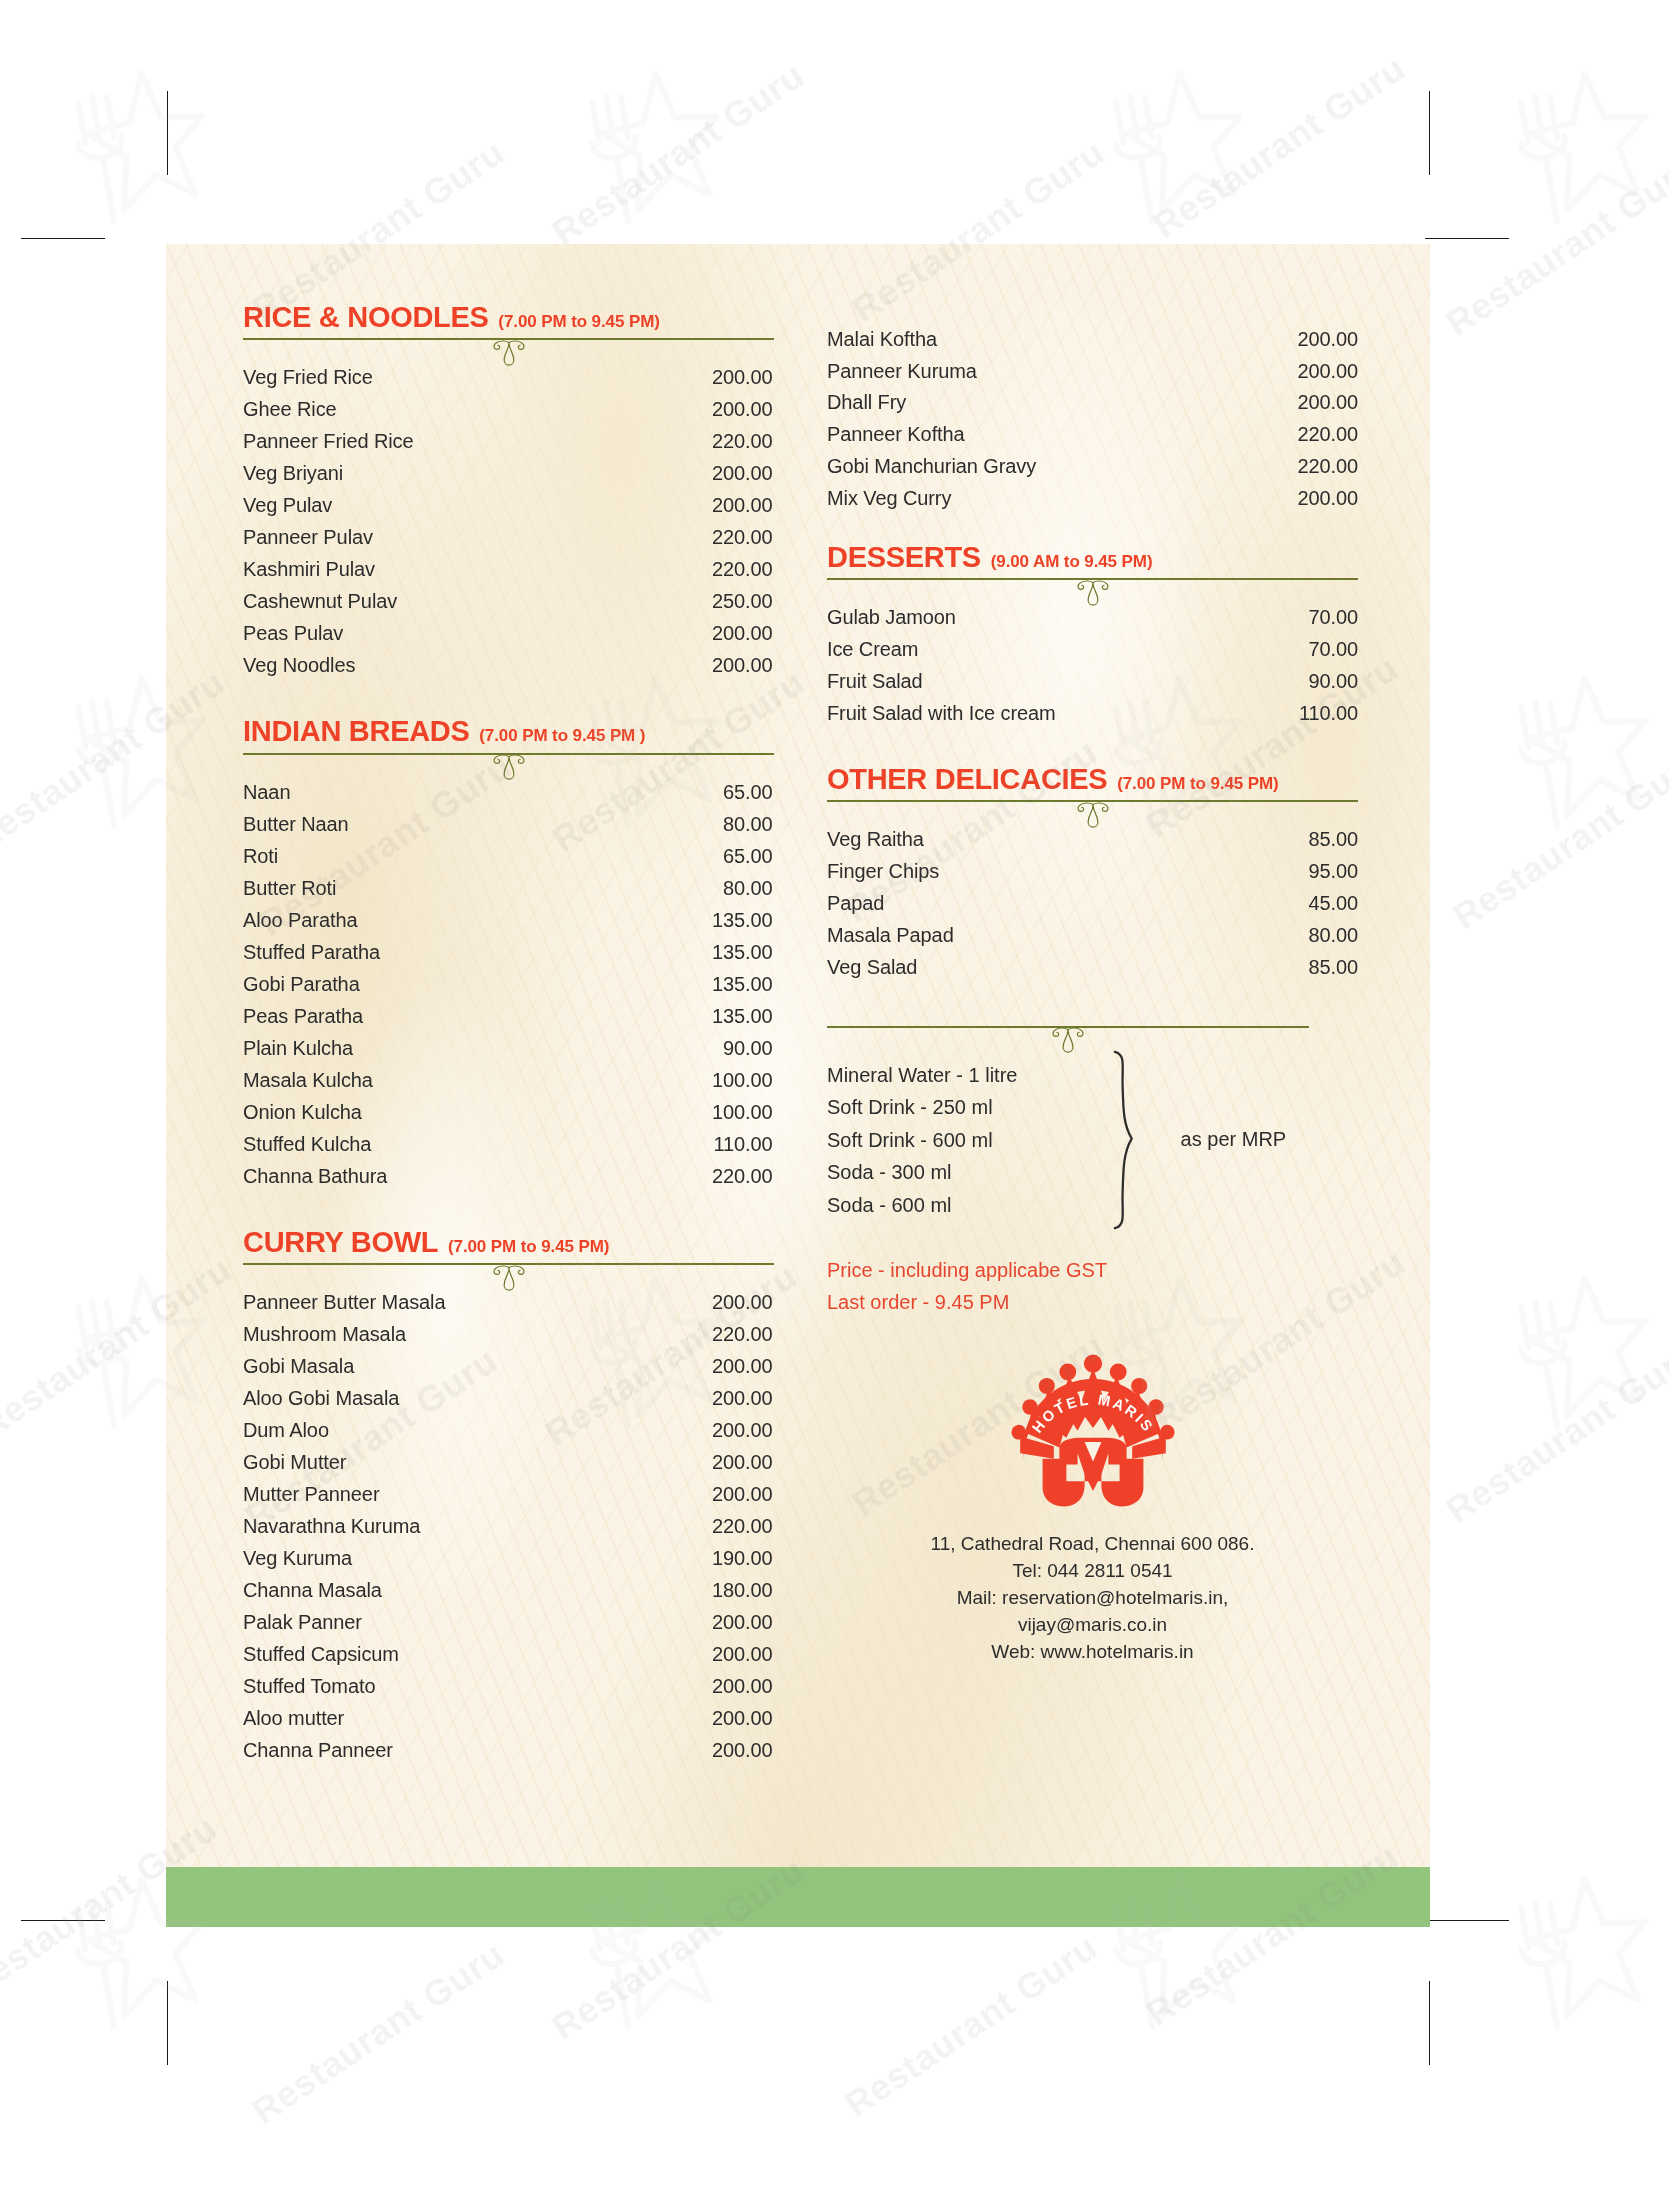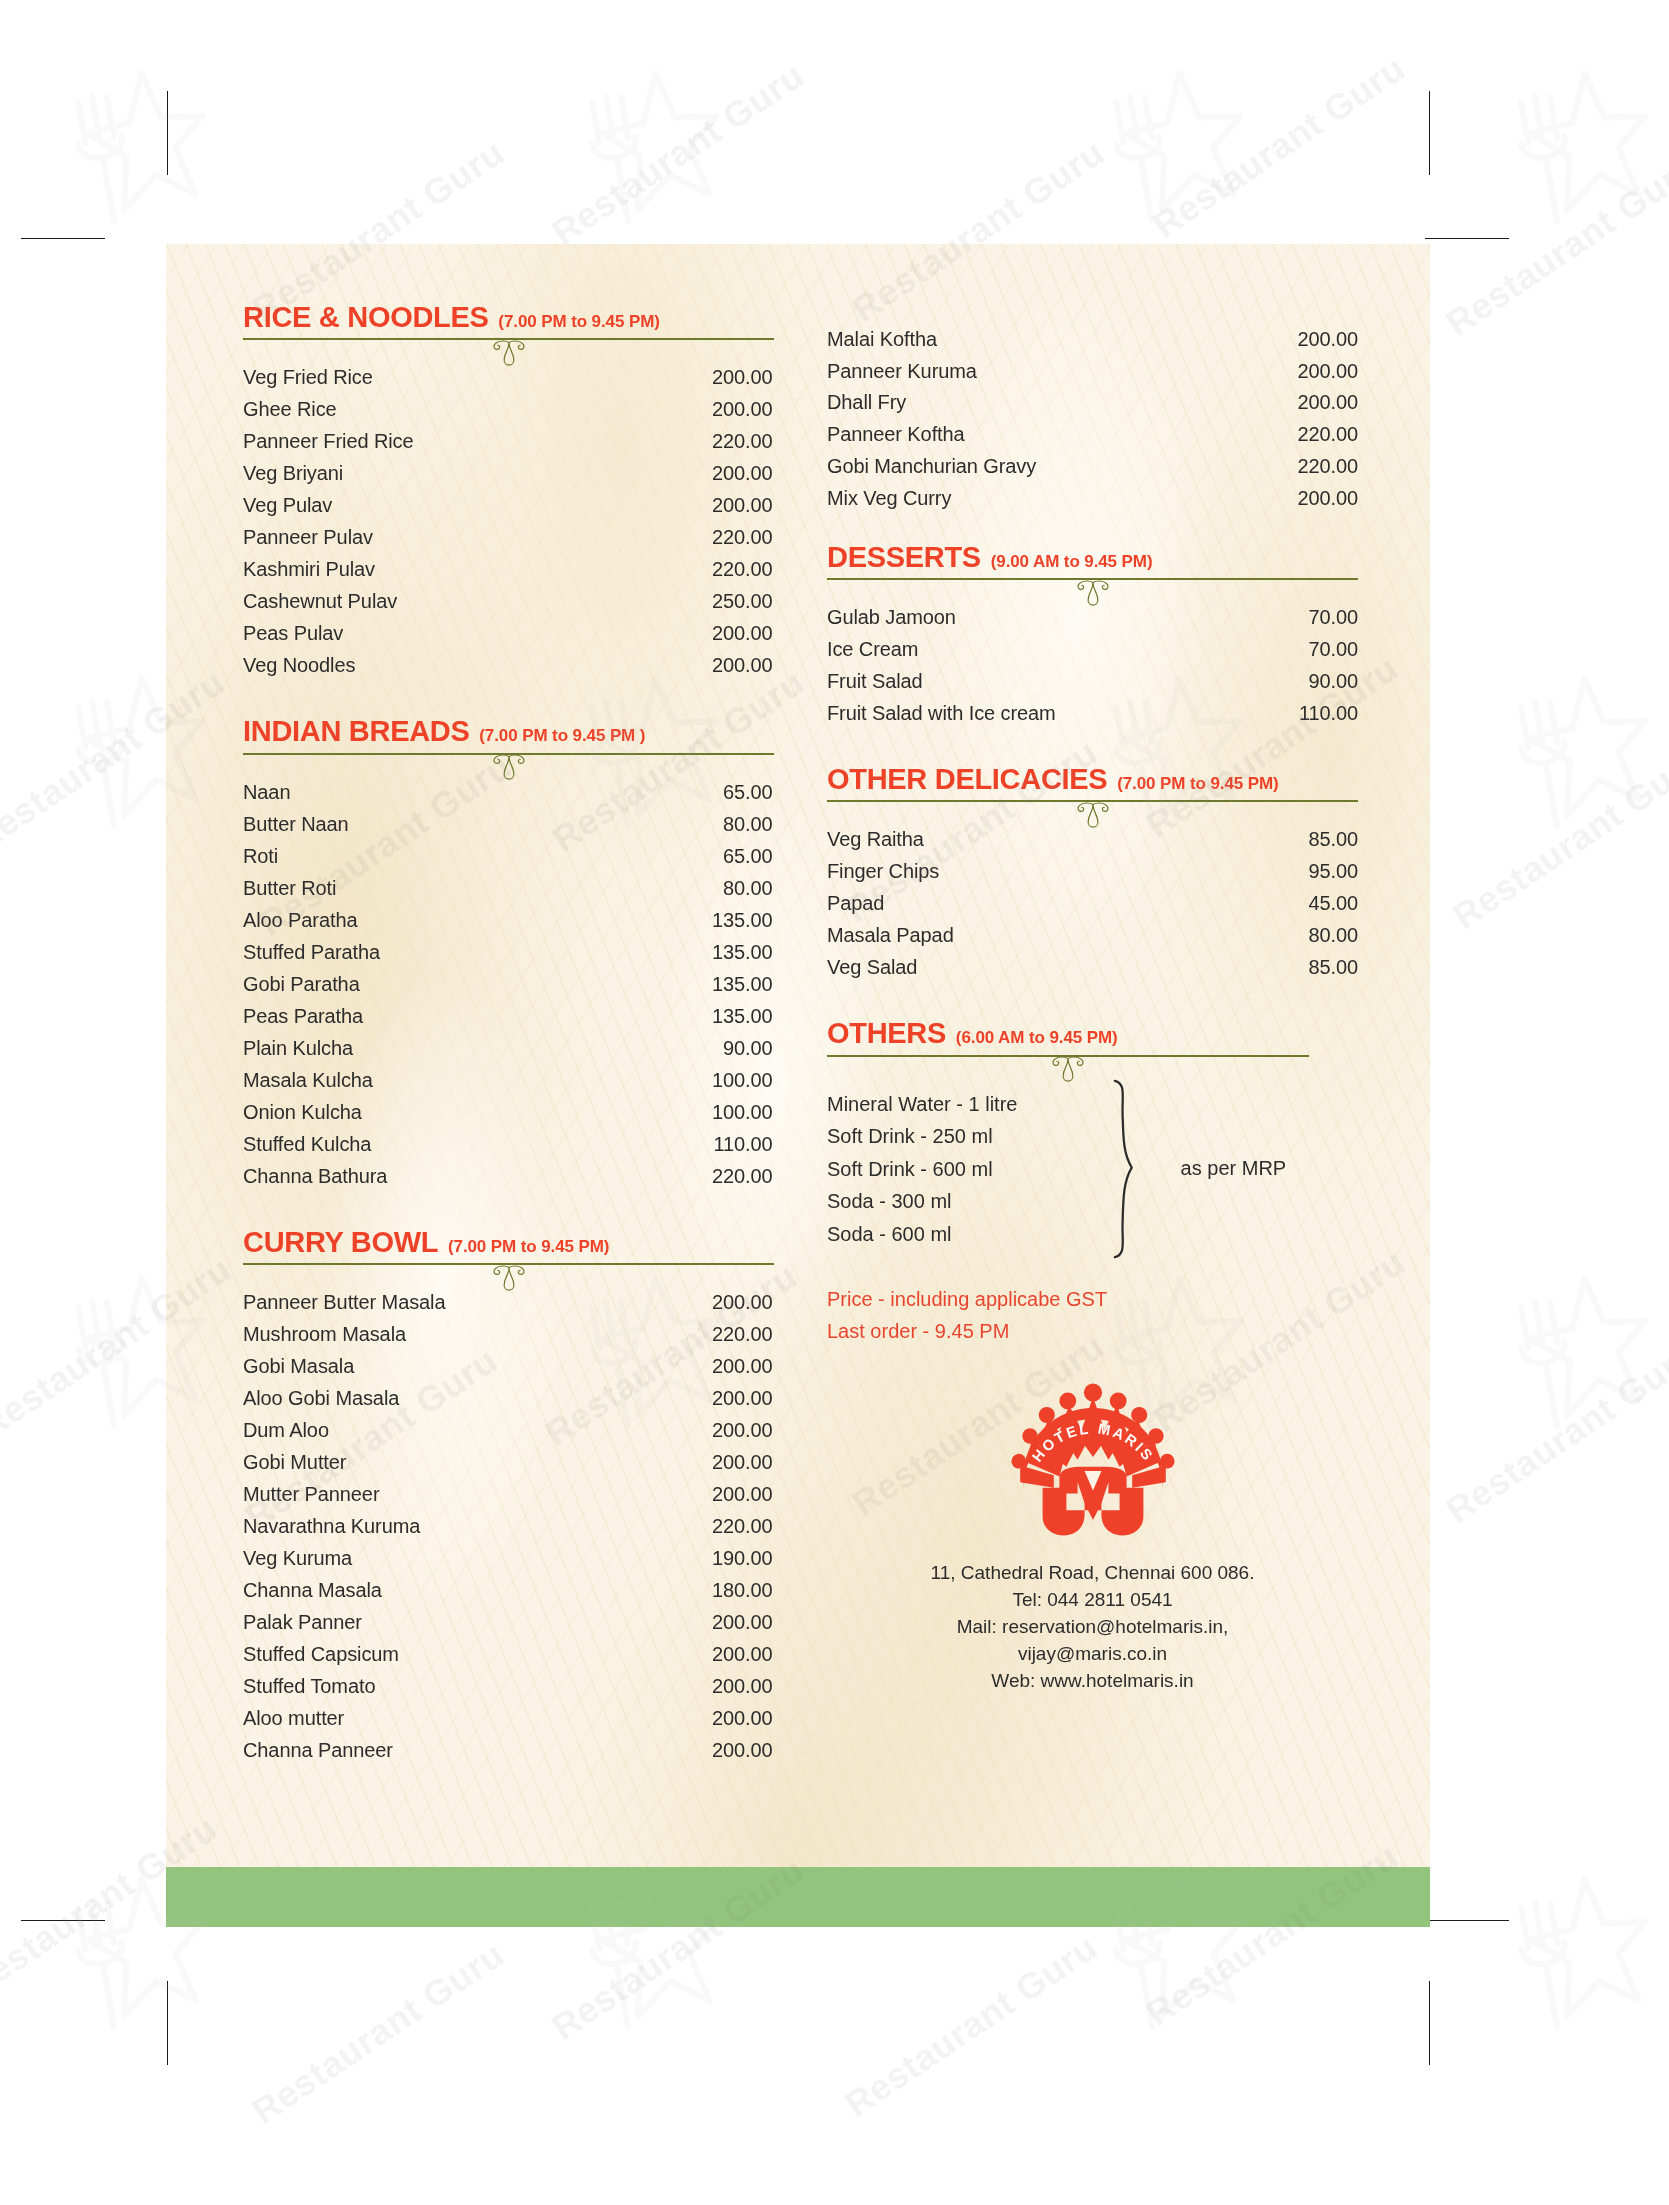--- a/index.html
+++ b/index.html
@@ -568,24 +568,20 @@
             <div class="row">
                 <span class="name">Veg Salad</span>
                 <span class="price">85.00</span>
               </div>
           </div>
         </div>
 
         <div class="gap-lg"></div>
 
         <div class="section">
-          <div class="sec-head">
-            <span class="sec-title">OTHERS</span>
-            <span class="sec-time">(6.00 AM to 9.45 PM)</span>
-          </div>
           <div class="rule-wrap" style="width:482px;">
             <div class="rule"></div>
             <svg class="flourish" viewBox="0 0 90 56">
               <g fill="none" stroke="#6d7a2e" stroke-width="1.7" stroke-linecap="round">
                 <path d="M45 5 C45 16, 38 20, 38 30 C38 40, 52 40, 52 30 C52 20, 45 16, 45 5 Z"></path>
                 <path d="M45 5 C40 2, 31 2, 26 6 C22 9, 23 15, 28 15 C32 15, 33 10, 29 9"></path>
                 <path d="M45 5 C50 2, 59 2, 64 6 C68 9, 67 15, 62 15 C58 15, 57 10, 61 9"></path>
               </g>
             </svg>
           </div>

